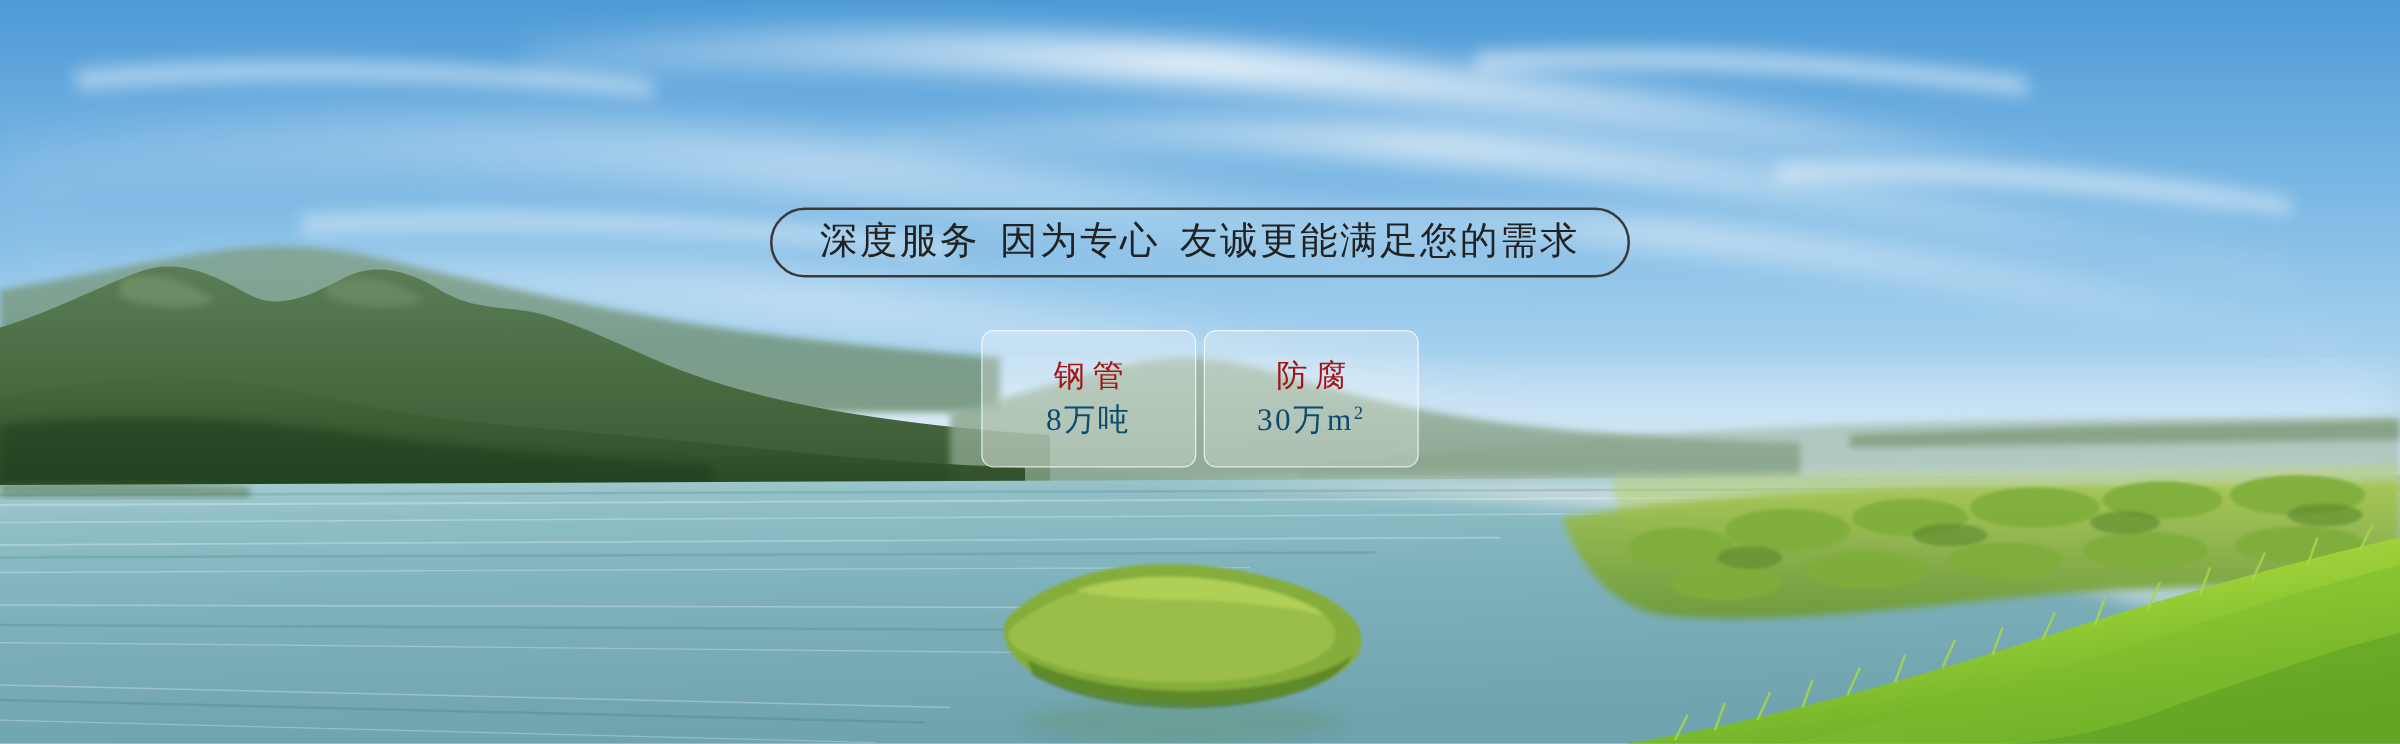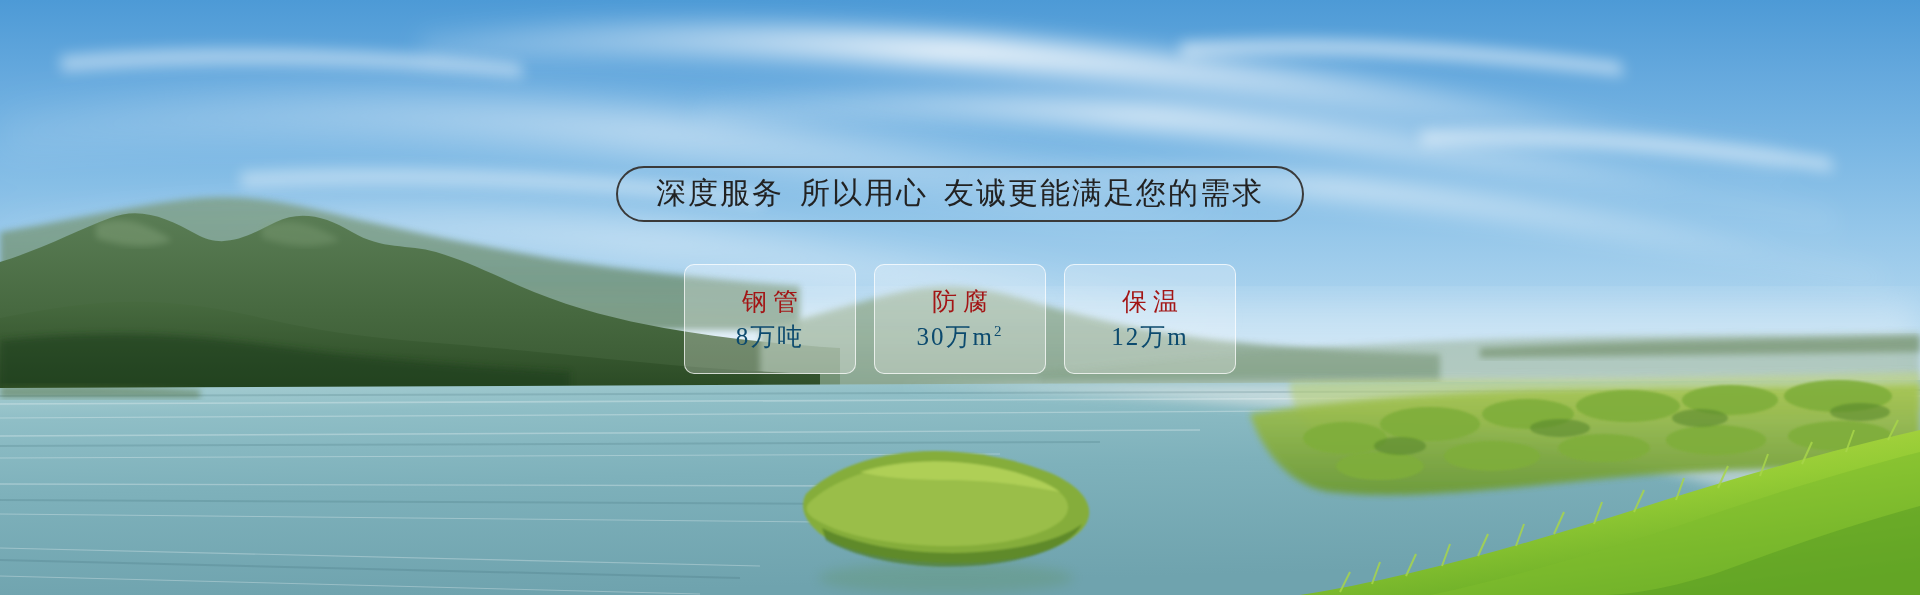--- a/index.html
+++ b/index.html
@@ -81,21 +81,21 @@
   }
   .pill .sp { display:inline-block; width:16px; }
 
   
   .cards {
     position:absolute;
     top:264px;
     left:0; right:0;
     display:flex;
     justify-content:center;
-    gap:18px;
+    gap:6px;
   }
   .card {
     width:172px;
     height:110px;
     border:1px solid rgba(255,255,255,.72);
     border-radius:10px;
     background:rgba(255,255,255,.26);
     display:flex;
     flex-direction:column;
     align-items:center;
@@ -334,36 +334,32 @@
         <path d="M1846,452 l8,-22"></path>
       <path d="M1888,440 l10,-20"></path>
     </g>
 
     <path d="M0,386 C60,384 140,386 200,390 L200,398 L0,398 Z" fill="#48652f" opacity="0.45" filter="url(#soft3)"></path>
   </svg>
 
 
   <div class="pill-wrap">
     <div class="pill">
-      <span>深度服务</span><span class="sp"></span><span>所以用心</span><span class="sp"></span><span>友诚更能满足您的需求</span>
+      <span>深度服务</span><span class="sp"></span><span>因为专心</span><span class="sp"></span><span>友诚更能满足您的需求</span>
     </div>
   </div>
 
   <div class="cards">
 
     <div class="card">
       <div class="label">钢管</div>
       <div class="value"><span>8万吨</span></div>
     </div>
 
     <div class="card">
       <div class="label">防腐</div>
       <div class="value"><span>30万m</span><sup>2</sup></div>
     </div>
 
-    <div class="card">
-      <div class="label">保温</div>
-      <div class="value"><span>12万m</span></div>
-    </div>
 
   </div>
 
 </div>
 
 </body></html>

